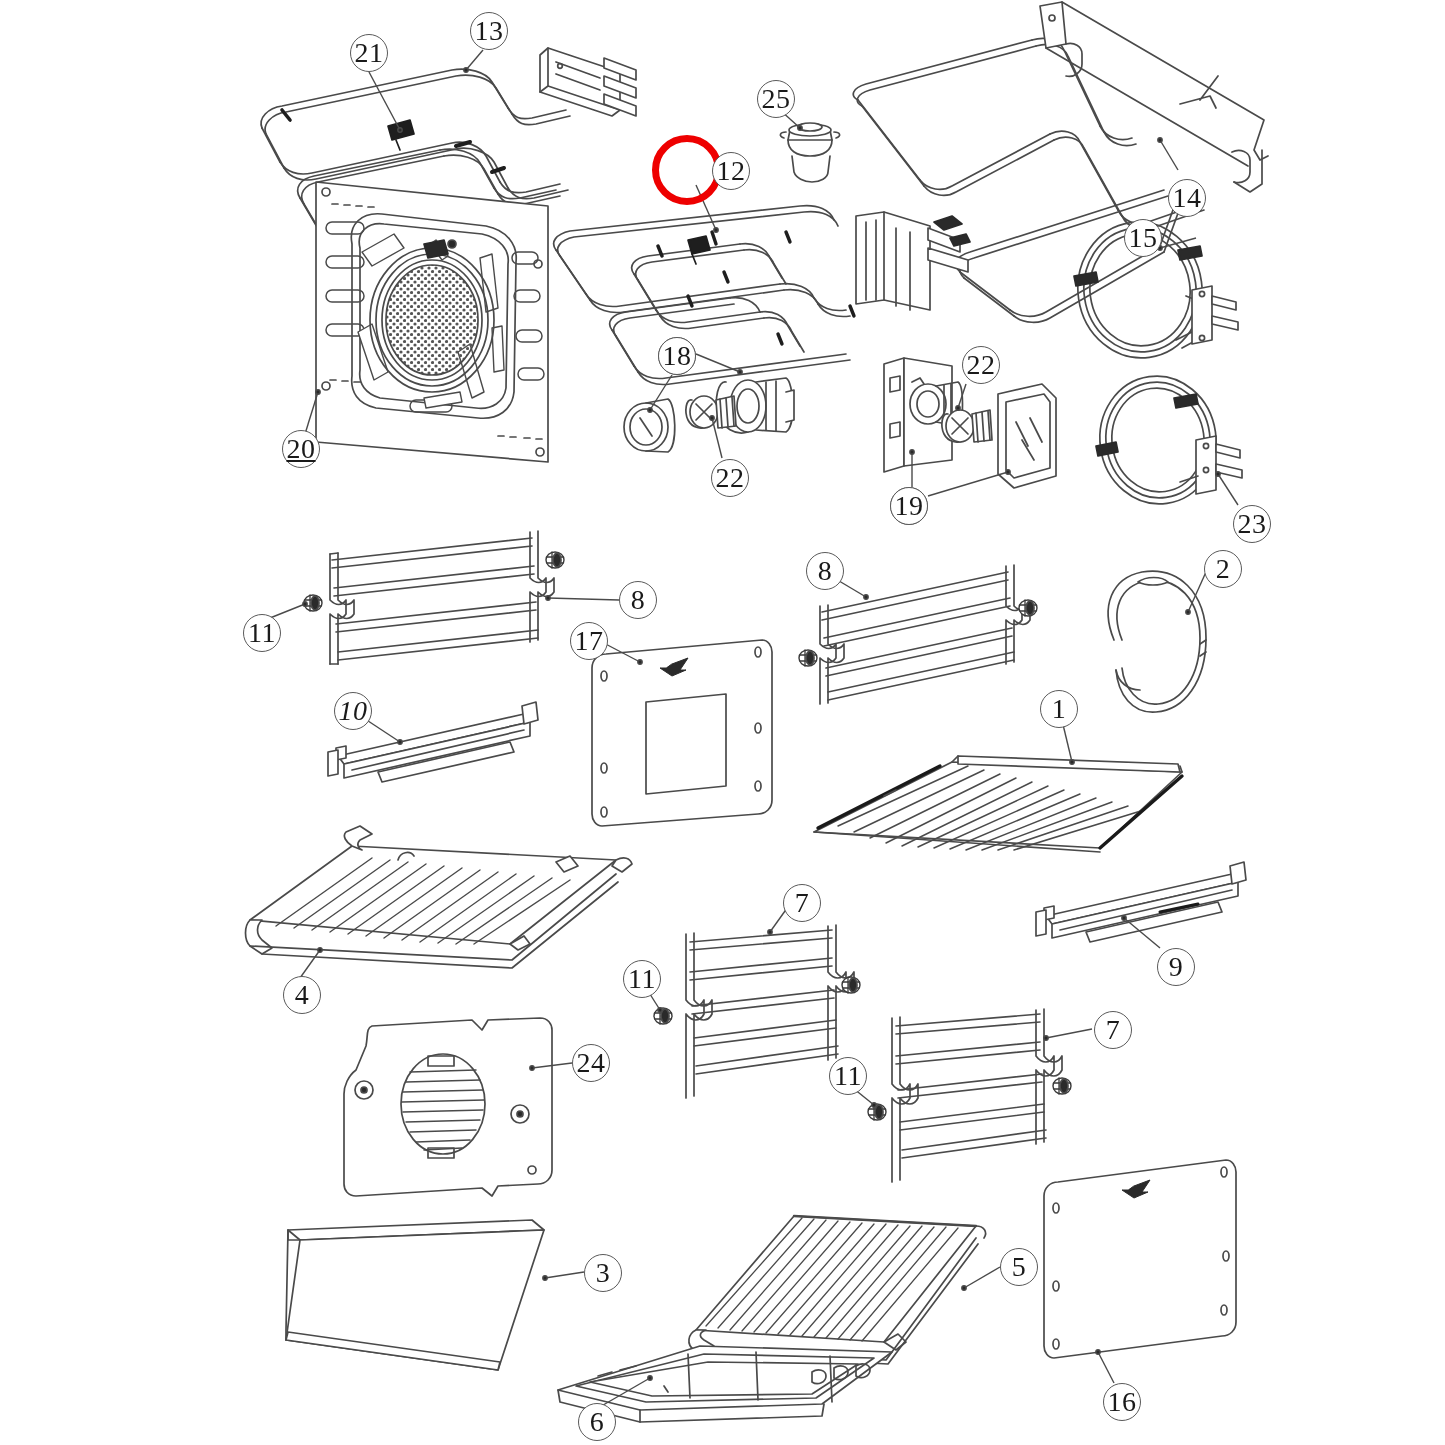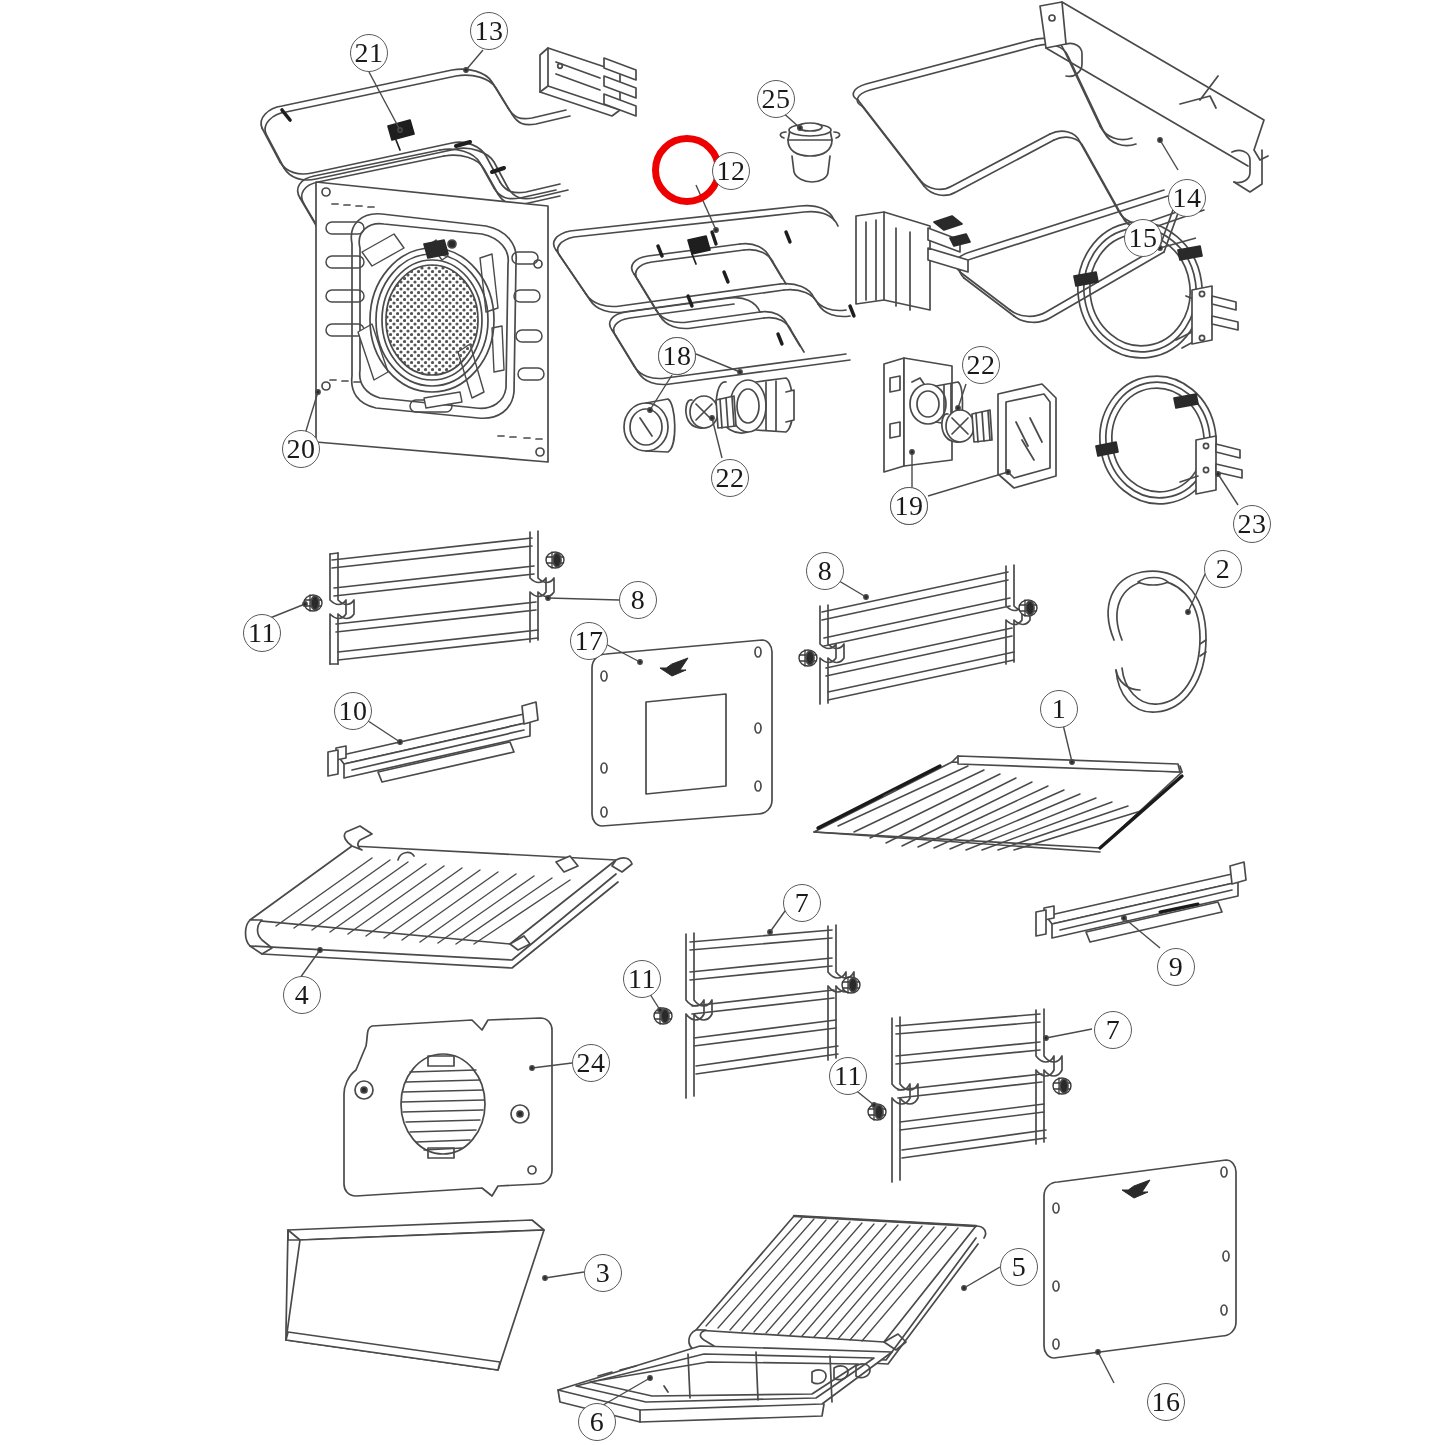--- a/index.html
+++ b/index.html
@@ -625,21 +625,21 @@
       </div>
       <div class="callout" style="left: 668px; top: 152px; margin-left: 44px;">
         <span>12</span>
       </div>
       <div class="callout" style="left: 1168px; top: 179px; text-align: center;">
         <span>14</span>
       </div>
       <div class="callout" style="left: 1124px; top: 219px;">
         <span>15</span>
       </div>
-      <div class="callout" style="left: 282px; top: 430px;">
+      <div class="callout" style="left: 282px; top: 430px; text-decoration: underline;">
         <span>20</span>
       </div>
       <div class="callout" style="left: 658px; top: 337px;">
         <span>18</span>
       </div>
       <div class="callout" style="left: 658px; top: 337px;">
         <span>18</span>
       </div>
       <div class="callout" style="left: 711px; top: 459px;">
         <span>22</span>
@@ -664,21 +664,21 @@
       </div>
       <div class="callout" style="left: 1204px; top: 550px;">
         <span>2</span>
       </div>
       <div class="callout" style="left: 243px; top: 614px;">
         <span>11</span>
       </div>
       <div class="callout" style="left: 570px; top: 622px; text-align: right;">
         <span>17</span>
       </div>
-      <div class="callout" style="left: 334px; top: 692px;">
+      <div class="callout" style="left: 334px; top: 692px; font-style: italic;">
         <span>10</span>
       </div>
       <div class="callout" style="left: 1040px; top: 690px;">
         <span>1</span>
       </div>
       <div class="callout" style="left: 283px; top: 976px;">
         <span>4</span>
       </div>
       <div class="callout" style="left: 783px; top: 884px;">
         <span>7</span>
@@ -697,21 +697,21 @@
       </div>
       <div class="callout" style="left: 829px; top: 1057px;">
         <span>11</span>
       </div>
       <div class="callout" style="left: 584px; top: 1254px;">
         <span>3</span>
       </div>
       <div class="callout" style="left: 1000px; top: 1248px;">
         <span>5</span>
       </div>
-      <div class="callout" style="left: 1103px; top: 1383px; margin-left: 44px;">
+      <div class="callout" style="left: 1103px; top: 1383px;">
         <span>16</span>
       </div>
       <div class="callout" style="left: 578px; top: 1403px;">
         <span>6</span>
       </div>
     </div>
 
 </div>
 
 </body></html>

